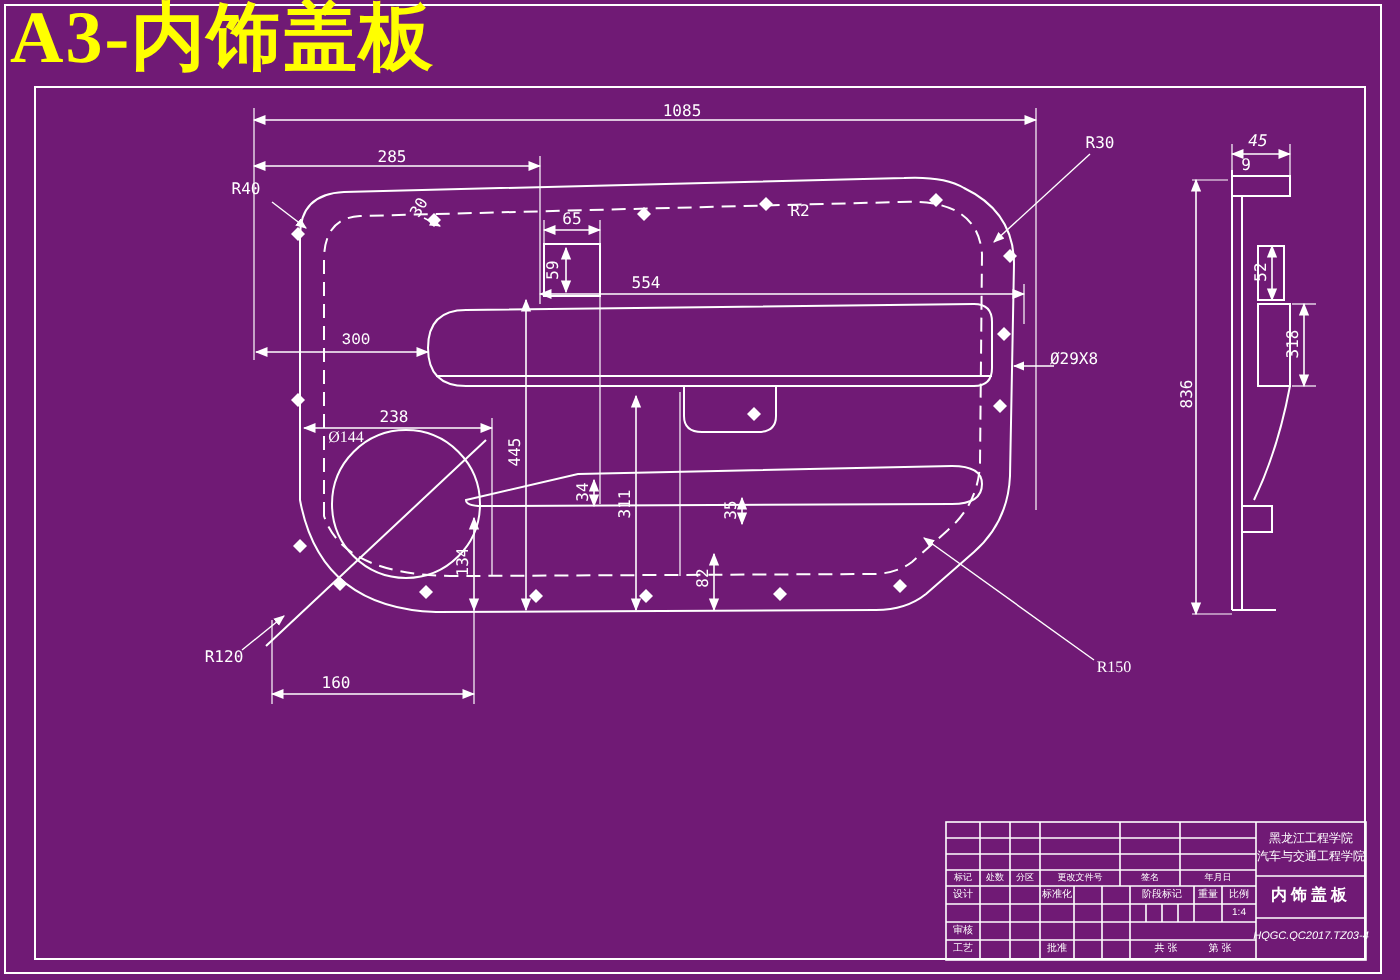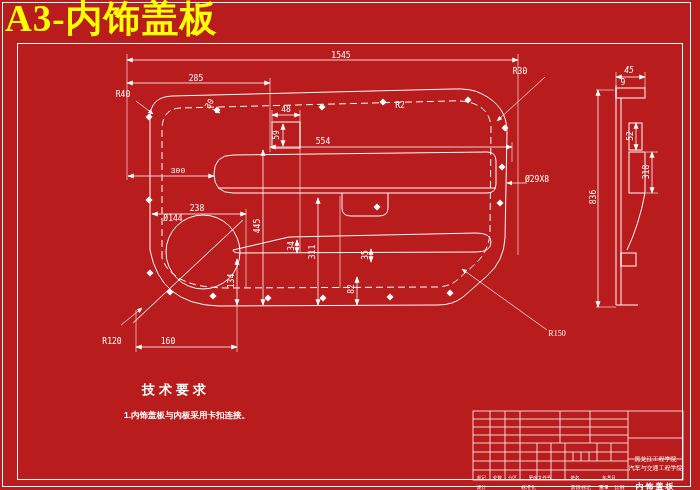--- a/index.html
+++ b/index.html
@@ -1,27 +1,27 @@
 <!DOCTYPE html>
 <html><head>
 <meta charset="utf-8">
 <style>
   html,body{margin:0;padding:0;background:#000;}
-  #sheet{position:relative;width:700px;height:490px;background:#b91c1c;overflow:hidden;
+  #sheet{position:relative;width:700px;height:490px;background:#701a75;overflow:hidden;
          font-family:"Liberation Sans",sans-serif;color:#fff;}
   #linework{position:absolute;left:0;top:0;}
   #banner{position:absolute;left:5px;top:-6px;font-family:"Liberation Serif",serif;
           font-weight:bold;font-size:37px;letter-spacing:1px;color:#ffff00;white-space:nowrap;}
   .dim{position:absolute;font-family:"DejaVu Sans Mono",monospace;font-size:8px;line-height:1;
        color:#fff;white-space:nowrap;transform-origin:center;}
   #techreq{position:absolute;left:124px;top:381px;}
   #techreq .tr-head{font-size:13px;letter-spacing:4px;font-weight:bold;margin-left:18px;}
   #techreq .tr-note{font-size:8.5px;margin-top:11px;font-weight:bold;white-space:nowrap;}
   #titleblock{position:absolute;left:473px;top:411px;width:210px;height:69px;}
-  .tbt{position:absolute;transform:translate(-50%,-50%);white-space:nowrap;color:#fff;line-height:1;margin-top:39px;}
+  .tbt{position:absolute;transform:translate(-50%,-50%);white-space:nowrap;color:#fff;line-height:1;}
   .f45{font-size:4.5px;} .f5{font-size:5px;} .f55{font-size:5.5px;font-style:italic;}
   .f6{font-size:6px;} .f8{font-size:8px;font-weight:bold;letter-spacing:2px;}
 </style>
 </head>
 <body>
 
 <div id="sheet">
 
   <svg id="linework" width="700" height="490" viewBox="0 0 700 490">
     <defs>
@@ -151,53 +151,49 @@
       <path d="M 611 443 L 611 461"></path>
       <path d="M 573 452 L 573 461"></path>
       <path d="M 581 452 L 581 461"></path>
       <path d="M 589 452 L 589 461"></path>
     </g>
   </svg>
 
   <div id="banner">A3-内饰盖板</div>
 
   <div id="dim-layer">
-      <span class="dim" style="left: 341px; top: 56px; transform: translate(-50%, -50%) rotate(0deg);">1545</span>
+      <span class="dim" style="left: 341px; top: 56px; transform: translate(-50%, -50%) rotate(0deg);">1085</span>
       <span class="dim" style="left: 196px; top: 79px; transform: translate(-50%, -50%) rotate(0deg);">285</span>
       <span class="dim" style="left: 123px; top: 95px; transform: translate(-50%, -50%) rotate(0deg);">R40</span>
       <span class="dim" style="left: 210px; top: 104px; transform: translate(-50%, -50%) rotate(-60deg);">30</span>
-      <span class="dim" style="left: 286px; top: 110px; transform: translate(-50%, -50%) rotate(0deg);">48</span>
+      <span class="dim" style="left: 286px; top: 110px; transform: translate(-50%, -50%) rotate(0deg);">65</span>
       <span class="dim" style="left: 277px; top: 135px; transform: translate(-50%, -50%) rotate(-90deg);">59</span>
       <span class="dim" style="left: 323px; top: 142px; transform: translate(-50%, -50%) rotate(0deg);">554</span>
       <span class="dim" style="left: 178px; top: 171px; transform: translate(-50%, -50%) rotate(0deg); font-family: Liberation Mono, monospace;">300</span>
       <span class="dim" style="left: 197px; top: 209px; transform: translate(-50%, -50%) rotate(0deg);">238</span>
-      <span class="dim" style="left: 173px; top: 219px; transform: translate(-50%, -50%) rotate(0deg);">Ø144</span>
+      <span class="dim" style="left: 173px; top: 219px; transform: translate(-50%, -50%) rotate(0deg); font-family: Liberation Serif, serif;">Ø144</span>
       <span class="dim" style="left: 258px; top: 226px; transform: translate(-50%, -50%) rotate(-90deg);">445</span>
       <span class="dim" style="left: 232px; top: 281px; transform: translate(-50%, -50%) rotate(-90deg);">134</span>
       <span class="dim" style="left: 292px; top: 246px; transform: translate(-50%, -50%) rotate(-90deg);">34</span>
       <span class="dim" style="left: 313px; top: 252px; transform: translate(-50%, -50%) rotate(-90deg);">311</span>
       <span class="dim" style="left: 366px; top: 255px; transform: translate(-50%, -50%) rotate(-90deg);">35</span>
       <span class="dim" style="left: 352px; top: 289px; transform: translate(-50%, -50%) rotate(-90deg);">82</span>
       <span class="dim" style="left: 168px; top: 342px; transform: translate(-50%, -50%) rotate(0deg);">160</span>
-      <span class="dim" style="left: 112px; top: 342px; transform: translate(-50%, -50%) rotate(0deg);">R120</span>
+      <span class="dim" style="left: 112px; top: 329px; transform: translate(-50%, -50%) rotate(0deg);">R120</span>
       <span class="dim" style="left: 557px; top: 334px; transform: translate(-50%, -50%) rotate(0deg); font-family: Liberation Serif, serif;">R150</span>
-      <span class="dim" style="left: 520px; top: 72px; transform: translate(-50%, -50%) rotate(0deg);">R30</span>
+      <span class="dim" style="left: 550px; top: 72px; transform: translate(-50%, -50%) rotate(0deg);">R30</span>
       <span class="dim" style="left: 400px; top: 106px; transform: translate(-50%, -50%) rotate(0deg);">R2</span>
       <span class="dim" style="left: 537px; top: 180px; transform: translate(-50%, -50%) rotate(0deg);">Ø29X8</span>
       <span class="dim" style="left: 629px; top: 71px; transform: translate(-50%, -50%) rotate(0deg); font-style: italic;">45</span>
       <span class="dim" style="left: 623px; top: 83px; transform: translate(-50%, -50%) rotate(0deg);">9</span>
       <span class="dim" style="left: 594px; top: 197px; transform: translate(-50%, -50%) rotate(-90deg);">836</span>
       <span class="dim" style="left: 631px; top: 136px; transform: translate(-50%, -50%) rotate(-90deg);">52</span>
       <span class="dim" style="left: 647px; top: 172px; transform: translate(-50%, -50%) rotate(-90deg);">318</span>
     </div>
 
-  <div id="techreq">
-    <div class="tr-head">技术要求</div>
-    <div class="tr-note">1.内饰盖板与内板采用卡扣连接。</div>
-  </div>
 
   <div id="titleblock">
     <span class="tbt f45" style="left:8.5px;top:28px">标记</span>
     <span class="tbt f45" style="left:24.5px;top:28px">处数</span>
     <span class="tbt f45" style="left:39.5px;top:28px">分区</span>
     <span class="tbt f45" style="left:67px;top:28px">更改文件号</span>
     <span class="tbt f45" style="left:102px;top:28px">签名</span>
     <span class="tbt f45" style="left:136px;top:28px">年月日</span>
     <span class="tbt f5" style="left:8.5px;top:36.5px">设计</span>
     <span class="tbt f5" style="left:55.5px;top:36.5px">标准化</span>

